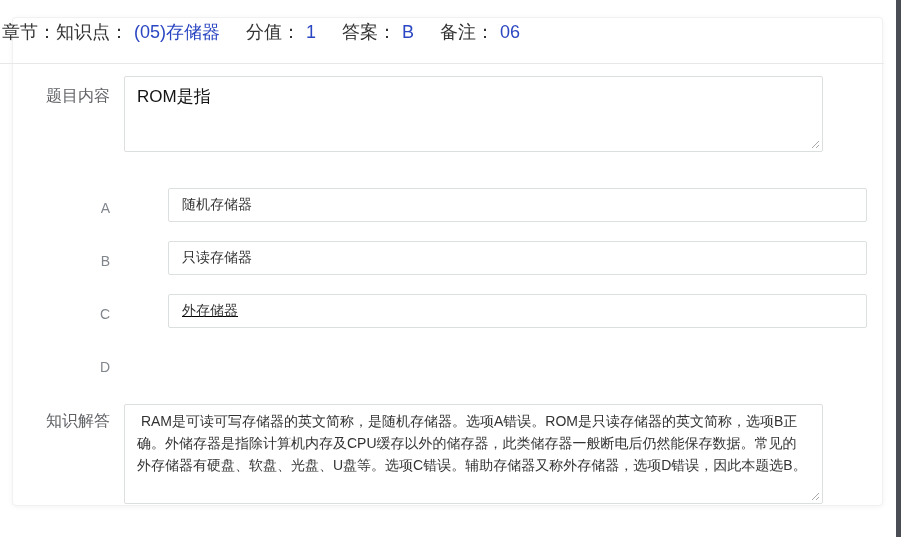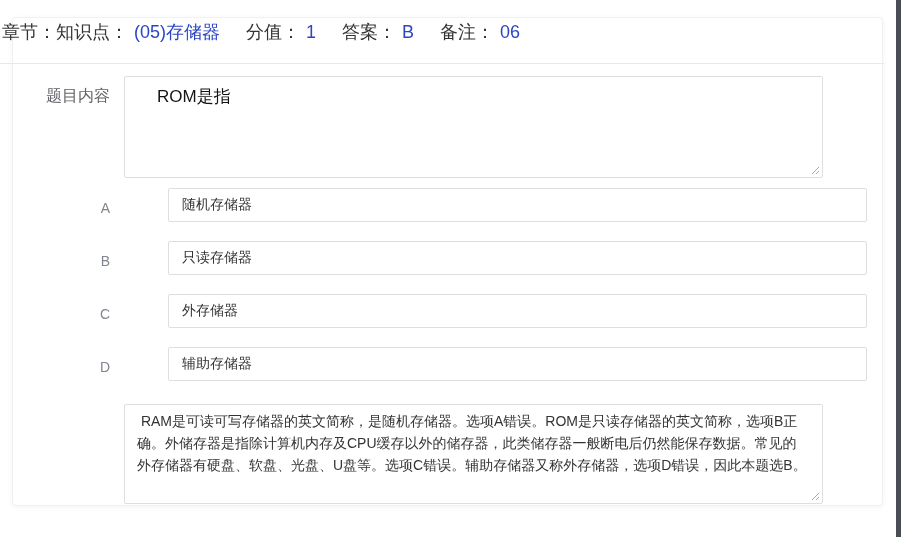--- a/index.html
+++ b/index.html
@@ -164,47 +164,45 @@
     <span class="meta-value">1</span>
     <span class="meta-label">答案：</span>
     <span class="meta-value">B</span>
     <span class="meta-label">备注：</span>
     <span class="meta-value last">06</span>
   </div>
 
   <div class="divider"></div>
 
   <div class="field-label" style="top:86px;">题目内容</div>
-  <div class="textarea-wrap" style="top:76px; height:102px;padding-left:20px;">
+  <div class="textarea-wrap" style="top:76px; height:76px;">
     <textarea class="plain q-textarea" spellcheck="false" style="">ROM是指</textarea>
     <svg class="resize-handle" viewBox="0 0 10 10">
       <path d="M9 2 L2 9 M9 6 L6 9" stroke="#aaaaaa" stroke-width="1" fill="none"></path>
     </svg>
   </div>
 
   <div class="opt-letter" style="top:188px;">A</div>
   <div class="input-wrap" style="top:188px;">
     <input class="plain" type="text" spellcheck="false" value="随机存储器" style="">
   </div>
 
   <div class="opt-letter" style="top:241px;">B</div>
   <div class="input-wrap" style="top:241px;">
     <input class="plain" type="text" spellcheck="false" value="只读存储器" style="">
   </div>
 
   <div class="opt-letter" style="top:294px;">C</div>
-  <div class="input-wrap" style="top:294px;">
+  <div class="input-wrap" style="top:294px;text-decoration:underline;">
     <input class="plain" type="text" spellcheck="false" value="外存储器" style="">
   </div>
 
   <div class="opt-letter" style="top:347px;">D</div>
-  <div class="input-wrap" style="top:347px;">
-    <input class="plain" type="text" spellcheck="false" value="辅助存储器" style="">
-  </div>
-
+
+  <div class="field-label" style="top:411px;">知识解答</div>
   <div class="textarea-wrap" style="top:404px; height:100px;">
     <textarea class="plain exp-textarea" spellcheck="false" style=""> RAM是可读可写存储器的英文简称，是随机存储器。选项A错误。ROM是只读存储器的英文简称，选项B正确。外储存器是指除计算机内存及CPU缓存以外的储存器，此类储存器一般断电后仍然能保存数据。常见的外存储器有硬盘、软盘、光盘、U盘等。选项C错误。辅助存储器又称外存储器，选项D错误，因此本题选B。</textarea>
     <svg class="resize-handle" viewBox="0 0 10 10">
       <path d="M9 2 L2 9 M9 6 L6 9" stroke="#aaaaaa" stroke-width="1" fill="none"></path>
     </svg>
   </div>
 
   <div class="window-edge"></div>
 
 </div>

